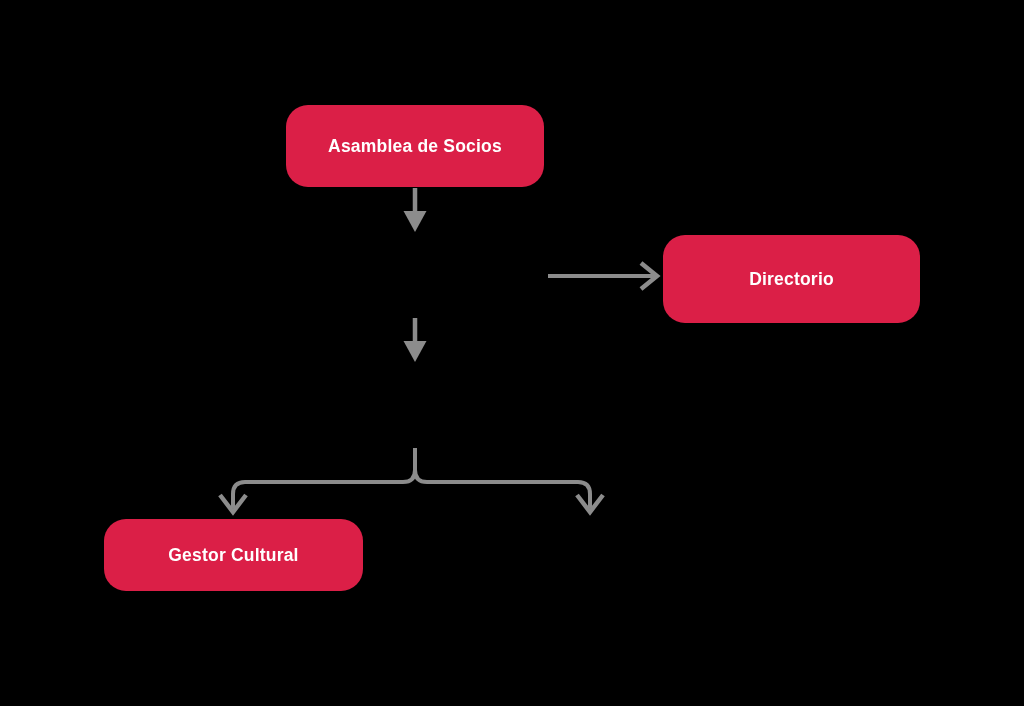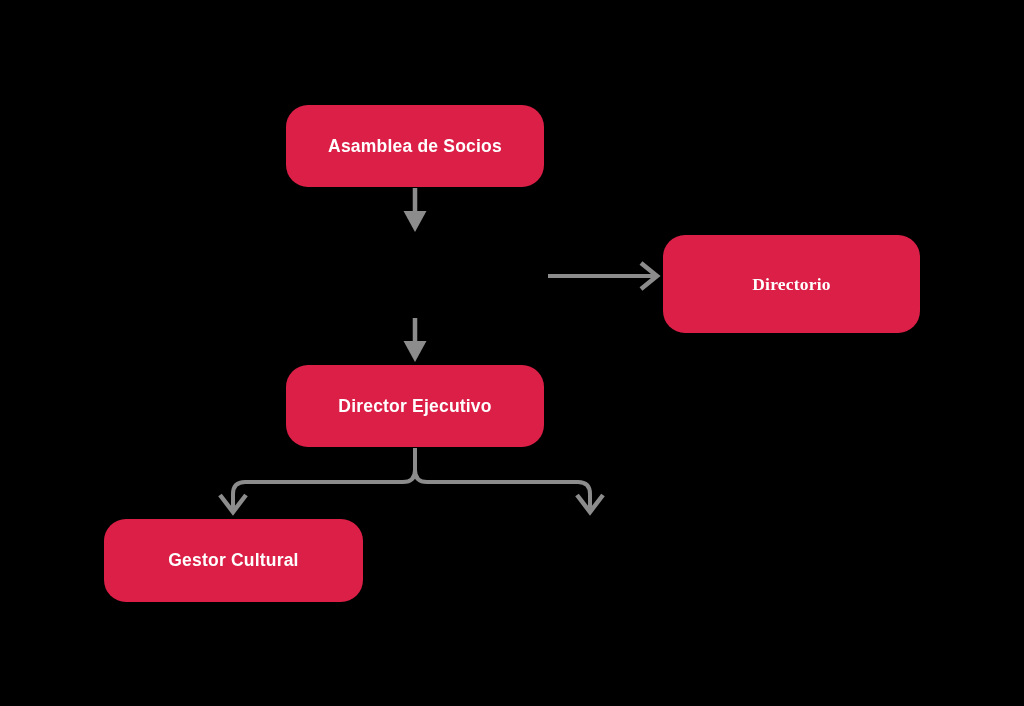--- a/index.html
+++ b/index.html
@@ -46,23 +46,23 @@
     z-index: 2;
   }
   .node-label {
     display: block;
     white-space: nowrap;
   }
 
   
   #node-asamblea           { left: 286px; top: 105px; width: 258px; height: 82px; }
   #node-presidente         { left: 286px; top: 235px; width: 258px; height: 82px; }
-  #node-directorio         { left: 663px; top: 235px; width: 257px; height: 98px; font-family: Liberation Serif, serif; }
+  #node-directorio         { left: 663px; top: 235px; width: 257px; height: 88px; }
   #node-director-ejecutivo { left: 286px; top: 365px; width: 258px; height: 82px; }
-  #node-gestor-cultural    { left: 104px; top: 519px; width: 259px; height: 83px; }
+  #node-gestor-cultural    { left: 104px; top: 519px; width: 259px; height: 72px; }
   #node-encargado-admin    { left: 440px; top: 519px; width: 298px; height: 83px; }
 </style>
 </head>
 <body>
 
 <div id="canvas">
 
   <svg id="connector-layer" viewBox="0 0 1024 706" width="1024" height="706" xmlns="http://www.w3.org/2000/svg">
 
     <g>
@@ -93,22 +93,19 @@
 
   <div class="node" id="node-asamblea">
     <span class="node-label">Asamblea de Socios</span>
   </div>
 
 
   <div class="node" id="node-directorio">
     <span class="node-label">Directorio</span>
   </div>
 
-  <div class="node" id="node-director-ejecutivo">
-    <span class="node-label">Director Ejecutivo</span>
-  </div>
 
   <div class="node" id="node-gestor-cultural">
     <span class="node-label">Gestor Cultural</span>
   </div>
 
 
 </div>
 
 </body></html>

